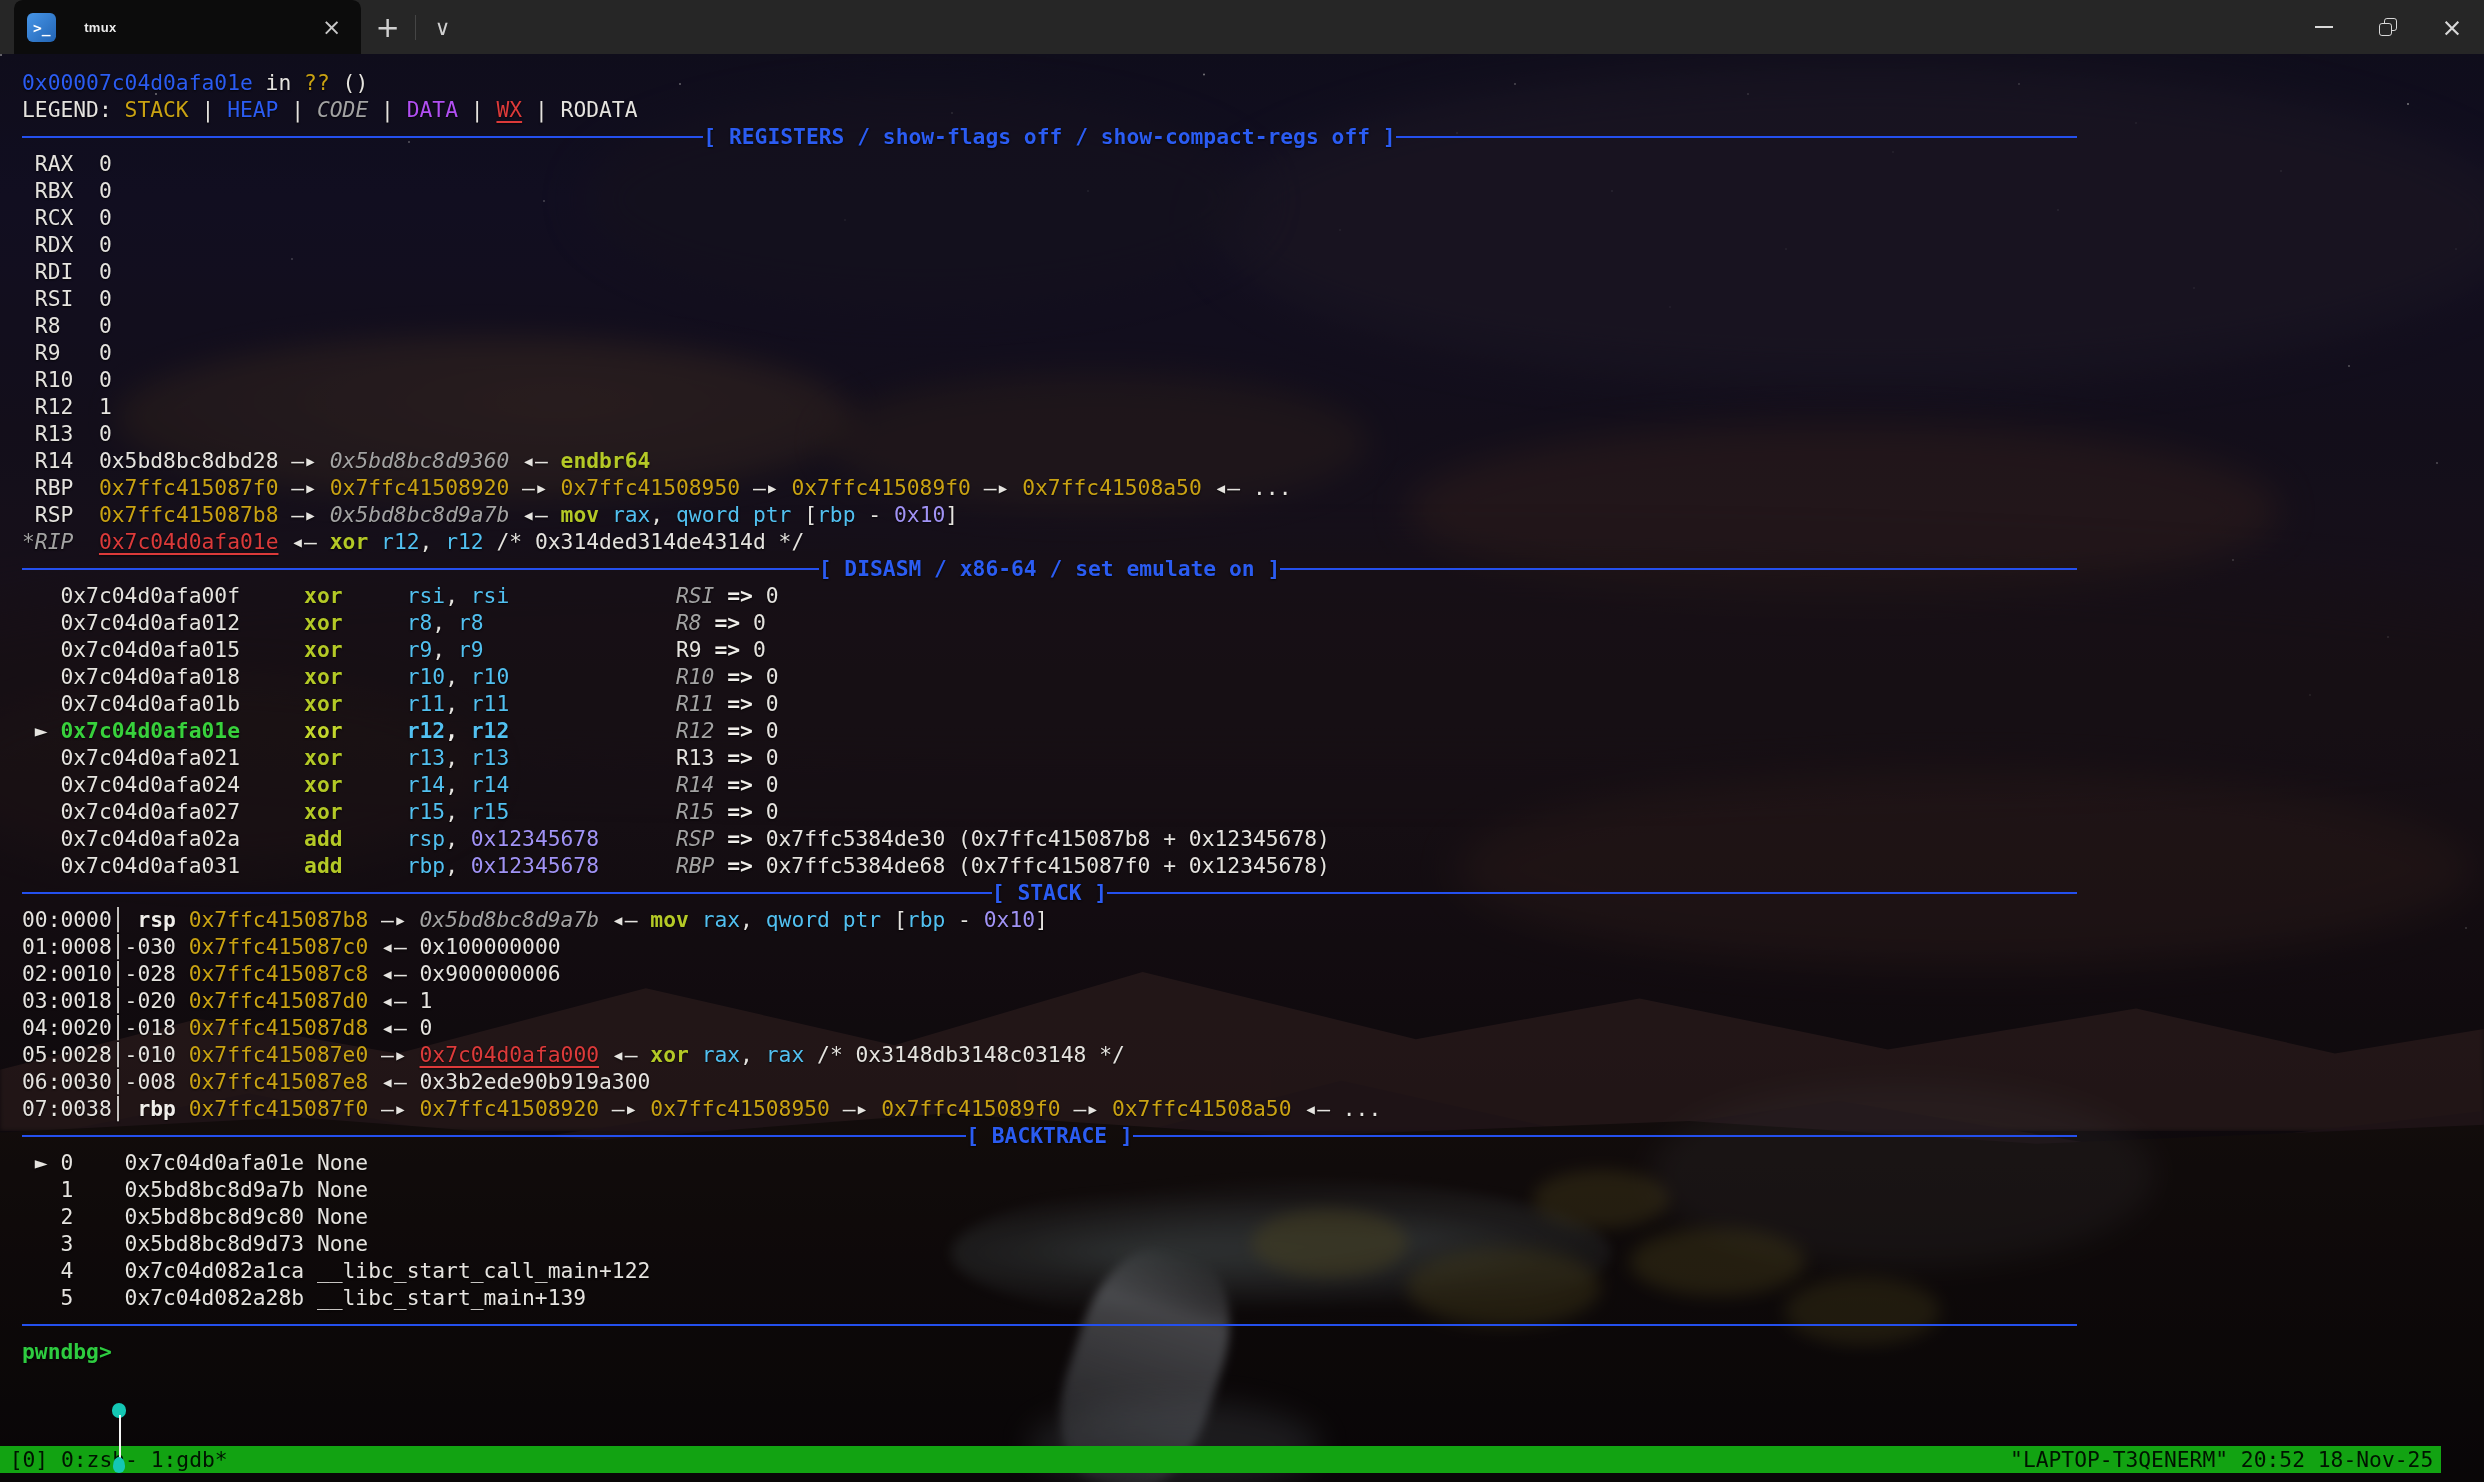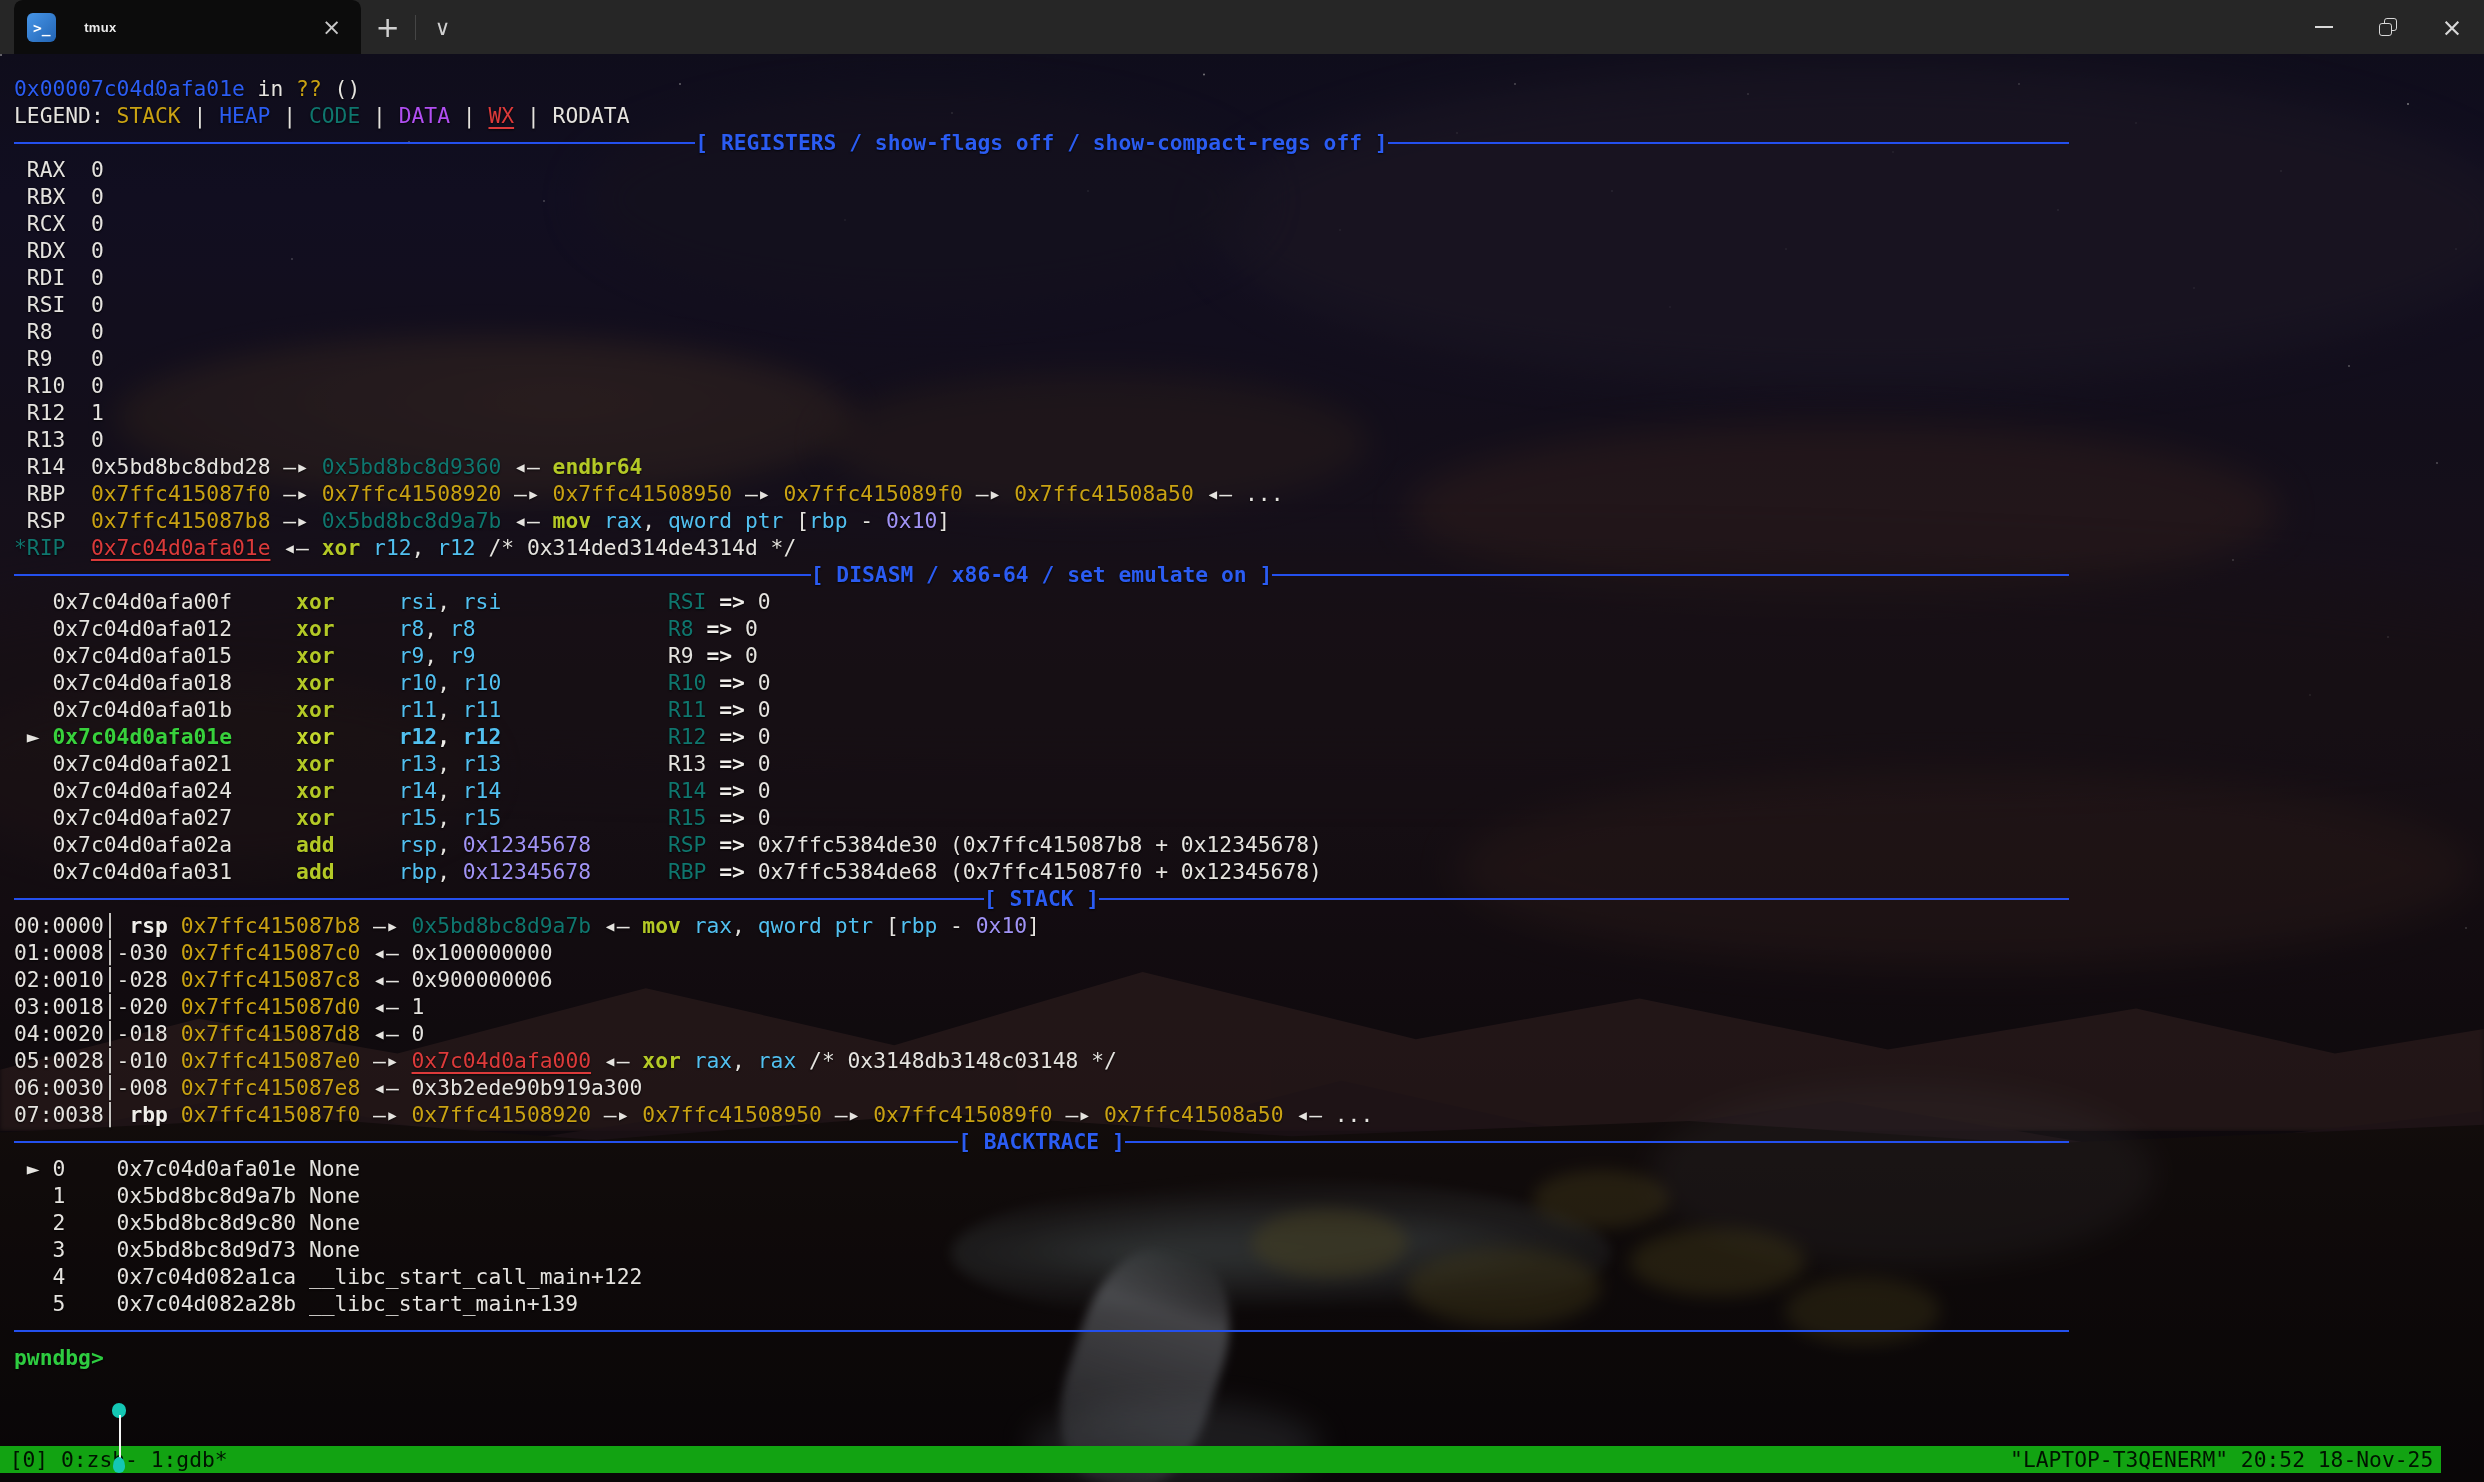--- a/index.html
+++ b/index.html
@@ -57,28 +57,28 @@
     background:linear-gradient(180deg,rgba(215,225,232,0) 0%,rgba(218,228,235,.45) 25%,rgba(200,212,222,.30) 70%,rgba(210,220,230,.12) 100%);filter:blur(4.9px);}
   .a-mist{left:1029px;top:1349px;width:291px;height:87px;background:rgba(190,205,215,.18);filter:blur(15.5px);}
   .a-f1{left:1252px;top:1155px;width:155px;height:68px;background:#7c6f28;opacity:.4;filter:blur(7.8px);}
   .a-f2{left:1407px;top:1194px;width:194px;height:78px;background:#6e6224;opacity:.4;filter:blur(8.7px);}
   .a-f3{left:1630px;top:1174px;width:175px;height:68px;background:#7c6f28;opacity:.35;filter:blur(8.7px);}
   .a-f4{left:1533px;top:1116px;width:136px;height:58px;background:#8a7a2c;opacity:.3;filter:blur(7.8px);}
   .a-f5{left:1785px;top:1223px;width:155px;height:68px;background:#6e6224;opacity:.35;filter:blur(8.7px);}
   .a-rock{left:1650px;top:1029px;width:505px;height:184px;background:#6e6a6a;opacity:.16;filter:blur(13.6px);}
   .overlay{position:absolute;left:0;top:0;width:2484px;height:1428px;background:rgba(7,5,10,.40);border-radius:0;}
   
-  .term{position:absolute;left:14px;top:54px;padding-top:21px;z-index:10;}
+  .term{position:absolute;left:22px;top:54px;padding-top:15px;z-index:10;}
   .tl{height:27px;line-height:27px;font-size:21.3px;white-space:pre;letter-spacing:0;text-shadow:0 1px 1.9px rgba(0,0,0,.75);}
   .tl span{vertical-align:top;}
   .w{color:#e5e3df;}
   .b{color:#f0eeea;font-weight:bold;}
   .blu{color:#2b5cf2;}
   .yel{color:#c9a213;}
-  .red{color:#0f766e;}
+  .red{color:#a3a3a3;font-style:italic;}
   .redu{color:#dc3a3a;text-decoration:underline;text-underline-offset:3.9px;}
   .pur{color:#b14ff2;}
   .vio{color:#a193f5;}
   .cyn{color:#52c0f0;}
   .cynb{color:#52c0f0;font-weight:bold;}
   .lim{color:#b4c926;font-weight:bold;}
   .limb{color:#c3d72c;font-weight:bold;}
   .grn{color:#38d13c;font-weight:bold;}
   .gp{color:#2ecc40;font-weight:bold;}
   .rule{display:flex;align-items:center;width:2055px;}

